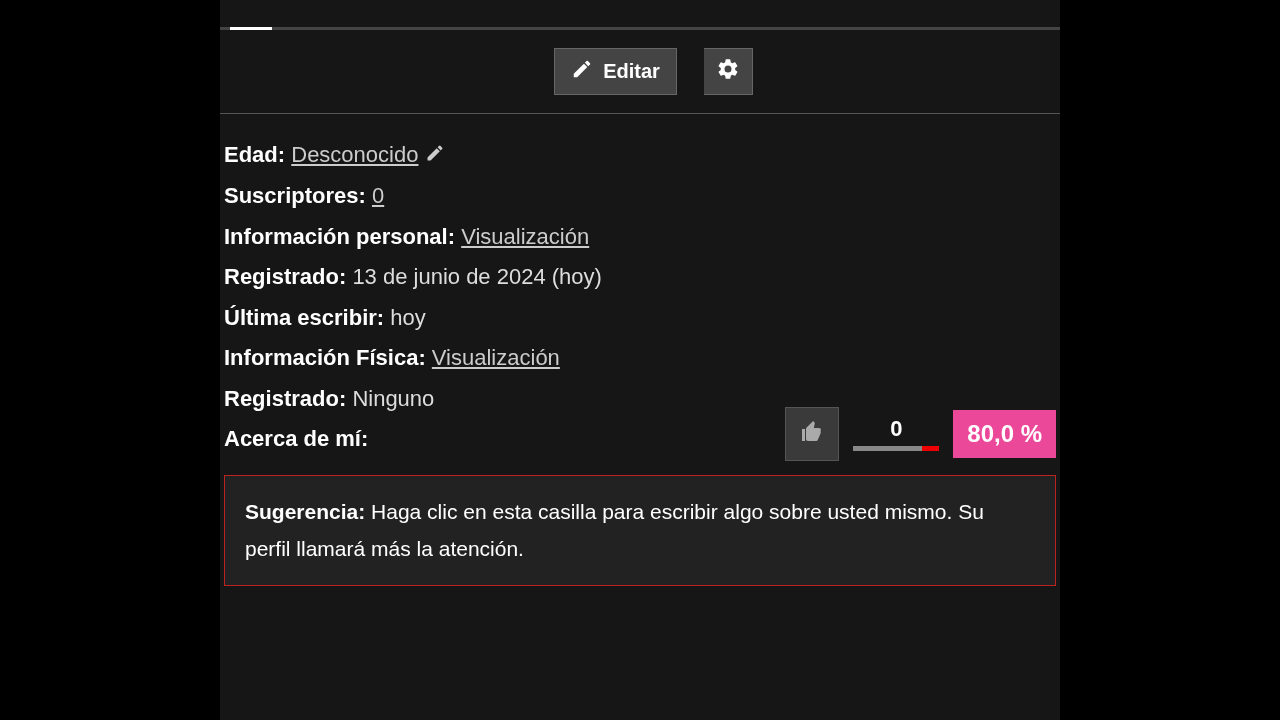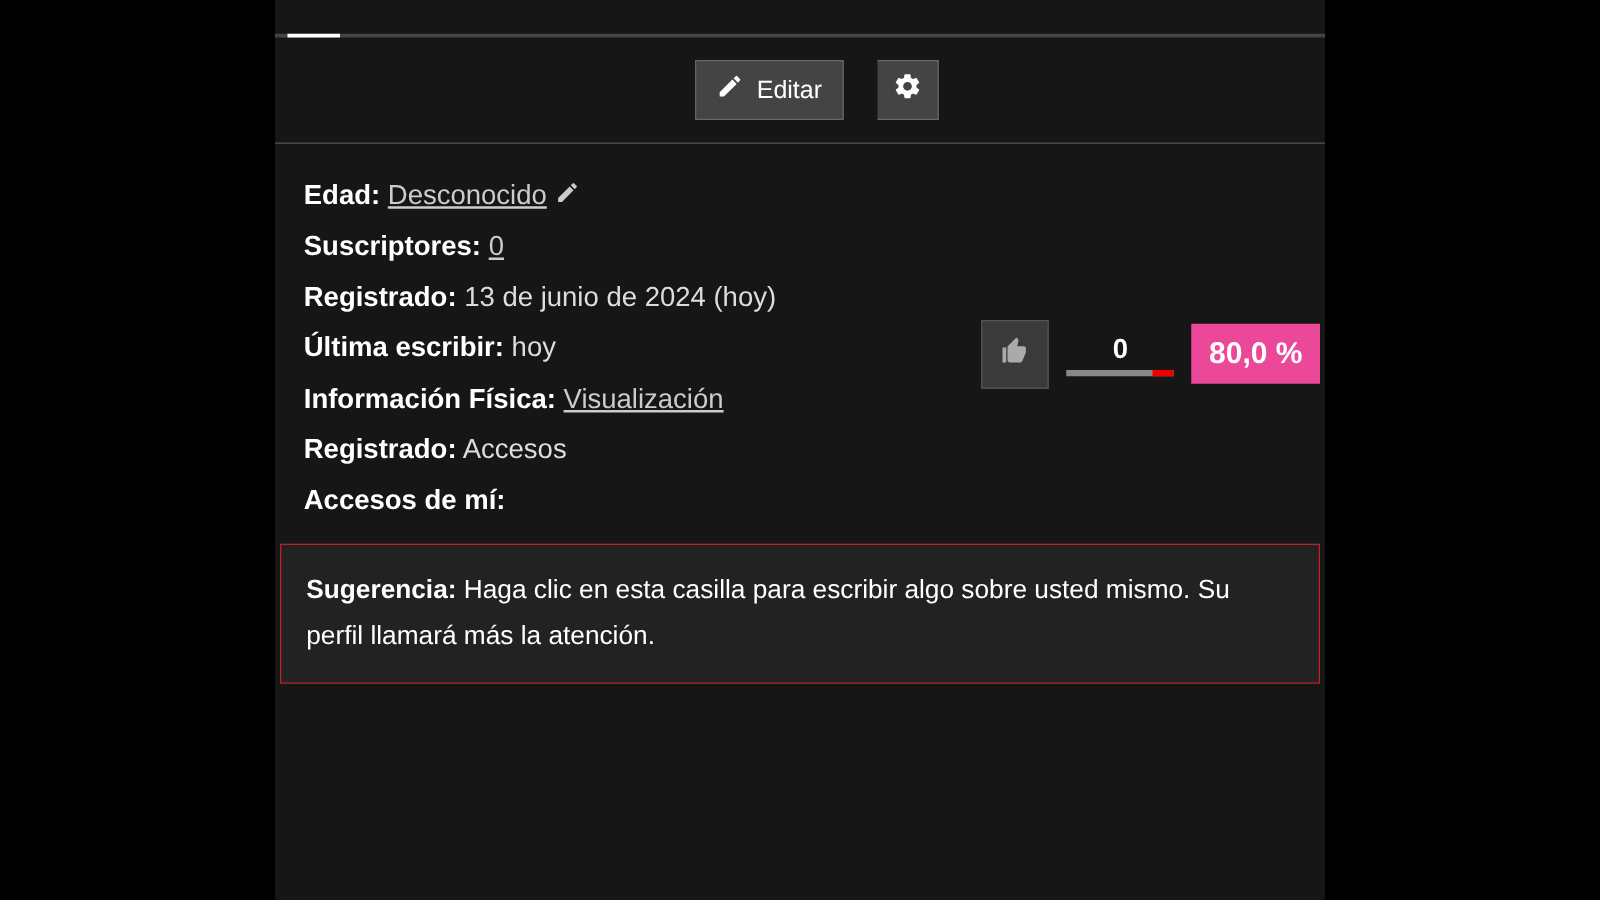--- a/index.html
+++ b/index.html
@@ -43,43 +43,42 @@
       gap: 0;
       padding: 10px 0 18px 0;
       border-bottom: 1px solid #555;
       margin-bottom: 22px;
     }
     .btn {
       background: #444;
       border: 1px solid #666;
       color: #fff;
       font-size: 20px;
-      font-weight: normal;
+      font-weight: bold;
       padding: 8px 16px;
       display: inline-flex;
       align-items: center;
       gap: 10px;
       cursor: pointer;
       margin-left: 27px;
     }
     .btn-icon-only {
       padding: 8px 12px;
     }
     .btn + .btn {
       border-left: none;
     }
     .icon {
       display: inline-block;
     }
     .profile-area {
       display: flex;
       padding: 0 4px;
       gap: 20px;
-      align-items: center;
-      margin-left: 19px;
+      align-items: flex-end;
     }
     .info-list {
       flex: 1;
       font-size: 22px;
       line-height: 1.75;
     }
     .info-row {
       margin-bottom: 2px;
     }
     .label {
@@ -198,43 +197,47 @@
             </svg>
         </span>
       </div>
 
 
       <div class="info-row">
         <span class="label">Suscriptores:</span>
         <span class="link">0</span>
       </div>
 
+      <div class="info-row">
+        <span class="label">Información personal:</span>
+        <span class="link">Visualización</span>
+      </div>
 
       <div class="info-row">
         <span class="label">Registrado:</span>
         <span class="value">13 de junio de 2024 (hoy)</span>
       </div>
 
       <div class="info-row">
         <span class="label">Última escribir:</span>
         <span class="value">hoy</span>
       </div>
 
       <div class="info-row">
         <span class="label">Información Física:</span>
         <span class="link">Visualización</span>
       </div>
 
       <div class="info-row">
         <span class="label">Registrado:</span>
-        <span class="value">Accesos</span>
-      </div>
-
-      <div class="info-row">
-        <span class="label">Accesos de mí:</span>
+        <span class="value">Ninguno</span>
+      </div>
+
+      <div class="info-row">
+        <span class="label">Acerca de mí:</span>
       </div>
 
     </div>
 
     <div class="stats">
       <div class="thumb-btn">
         <span class="icon">
           <svg width="24" height="24" viewBox="0 0 24 24" fill="#aaa">
               <path d="M2 21h3V9H2v12zm19-11c0-1.1-.9-2-2-2h-5.17l.92-4.43.03-.32c0-.41-.17-.79-.44-1.06L13.17 1 6.59 7.59C6.22 7.95 6 8.45 6 9v10c0 1.1.9 2 2 2h8c.83 0 1.54-.5 1.84-1.22l2.72-6.35c.08-.2.12-.41.12-.63V10z"></path>
             </svg>

